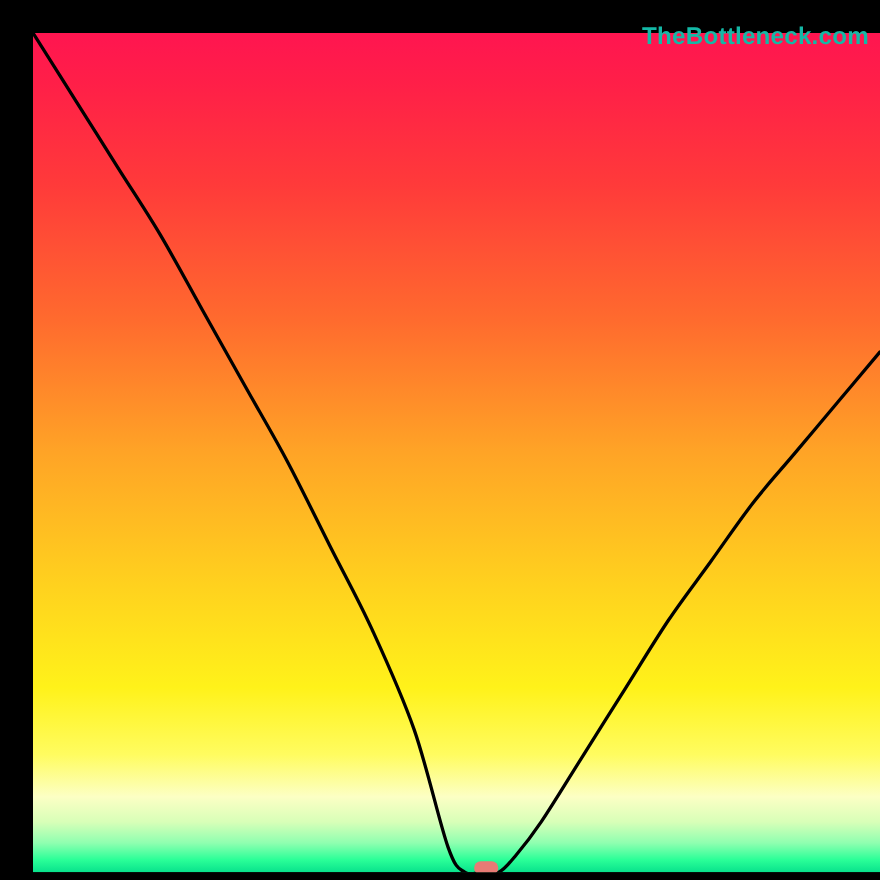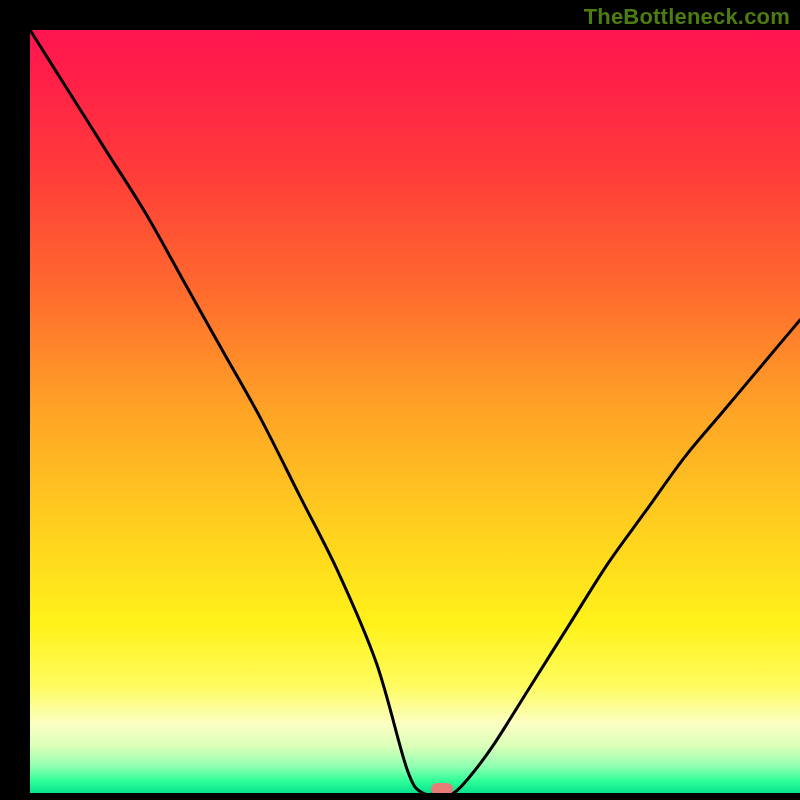--- a/index.html
+++ b/index.html
@@ -12,25 +12,25 @@
     font-family: Arial, Helvetica, sans-serif;
   }
   .frame {
     position: relative;
     width: 800px;
     height: 800px;
     background: #000;
   }
   .watermark {
     position: absolute;
-    top: 4px;
+    top: 20px;
     right: 10px;
     font-size: 22px;
     font-weight: bold;
-    color: #4d7c0f;
+    color: #14b8a6;
     letter-spacing: 0.2px;
     z-index: 5;
   }
   .plot-area {
     position: absolute;
     left: 30px;
     top: 30px;
     width: 770px;
     height: 763px;
     overflow: hidden;

